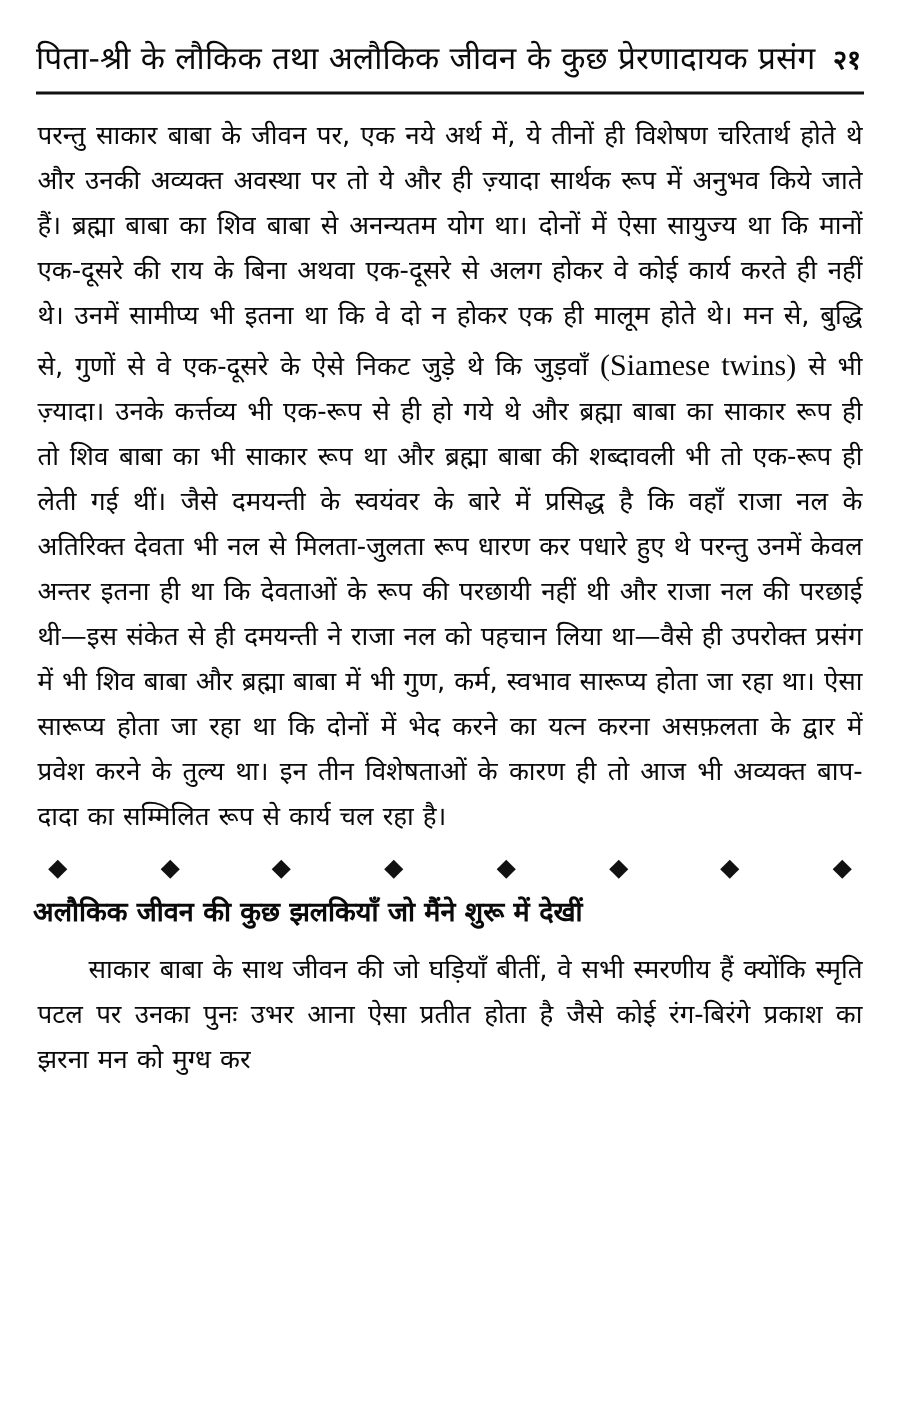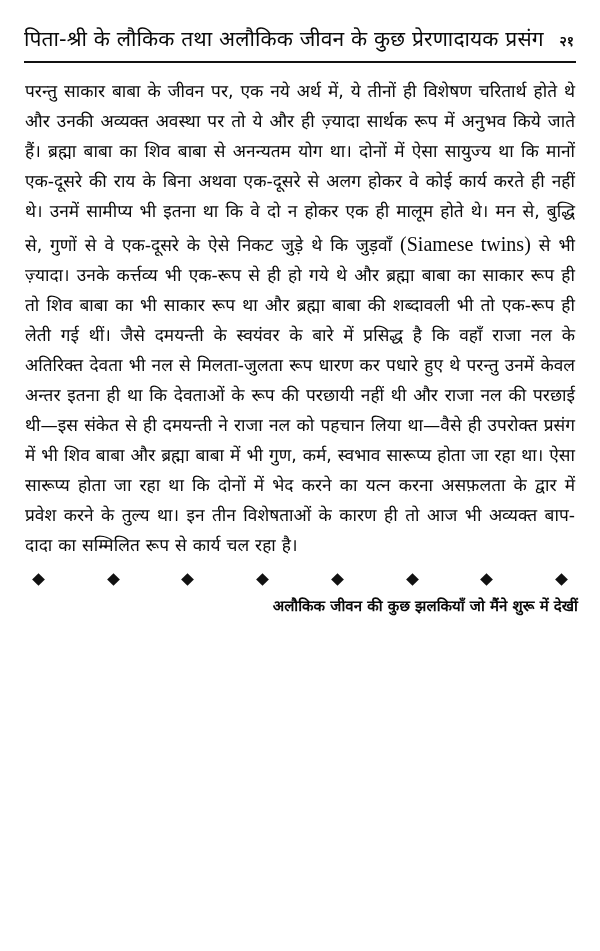--- a/index.html
+++ b/index.html
@@ -28,21 +28,21 @@
     padding: 0 4px 0 2px;
   }
   .header-title {
     font-size: 21px;
     font-weight: normal;
     letter-spacing: 0.1px;
     line-height: 1.25;
     white-space: nowrap;
   }
   .page-number {
-    font-size: 14px;
+    font-size: 18px;
     font-weight: bold;
     margin-left: 0;
   }
   .rule {
     border: 0;
     border-top: 2.2px solid #111;
     margin: 9px 2px 14px 2px;
   }
   .body-text {
     font-size: 17.3px;
@@ -67,22 +67,22 @@
     padding: 0 12px;
     margin: 14px 0 12px 0;
   }
   .diamond {
     width: 9px;
     height: 9px;
     background: #111;
     transform: rotate(45deg);
   }
   .subheading {
-    text-align: right;
-    font-size: 15px;
+    text-align: left;
+    font-size: 18px;
     font-weight: bold;
     line-height: 1.4;
     margin: 0 0 12px 0;
   }
   .body-text.second {
     margin-top: 0;
   }
   .indent {
     display: inline-block;
     width: 34px;
@@ -112,14 +112,17 @@
     <span class="diamond"></span>
     <span class="diamond"></span>
     <span class="diamond"></span>
     <span class="diamond"></span>
     <span class="diamond"></span>
     <span class="diamond"></span>
   </div>
 
   <div class="subheading">अलौकिक जीवन की कुछ झलकियाँ जो मैंने शुरू में देखीं</div>
 
+  <div class="body-text second">
+    <p><span class="indent"></span><span>साकार बाबा के साथ जीवन की जो घड़ियाँ बीतीं, वे सभी स्मरणीय हैं क्योंकि स्मृति पटल पर उनका पुनः उभर आना ऐसा प्रतीत होता है जैसे कोई रंग-बिरंगे प्रकाश का झरना मन को मुग्ध कर</span></p>
+  </div>
 
 </div>
 
 </body></html>

